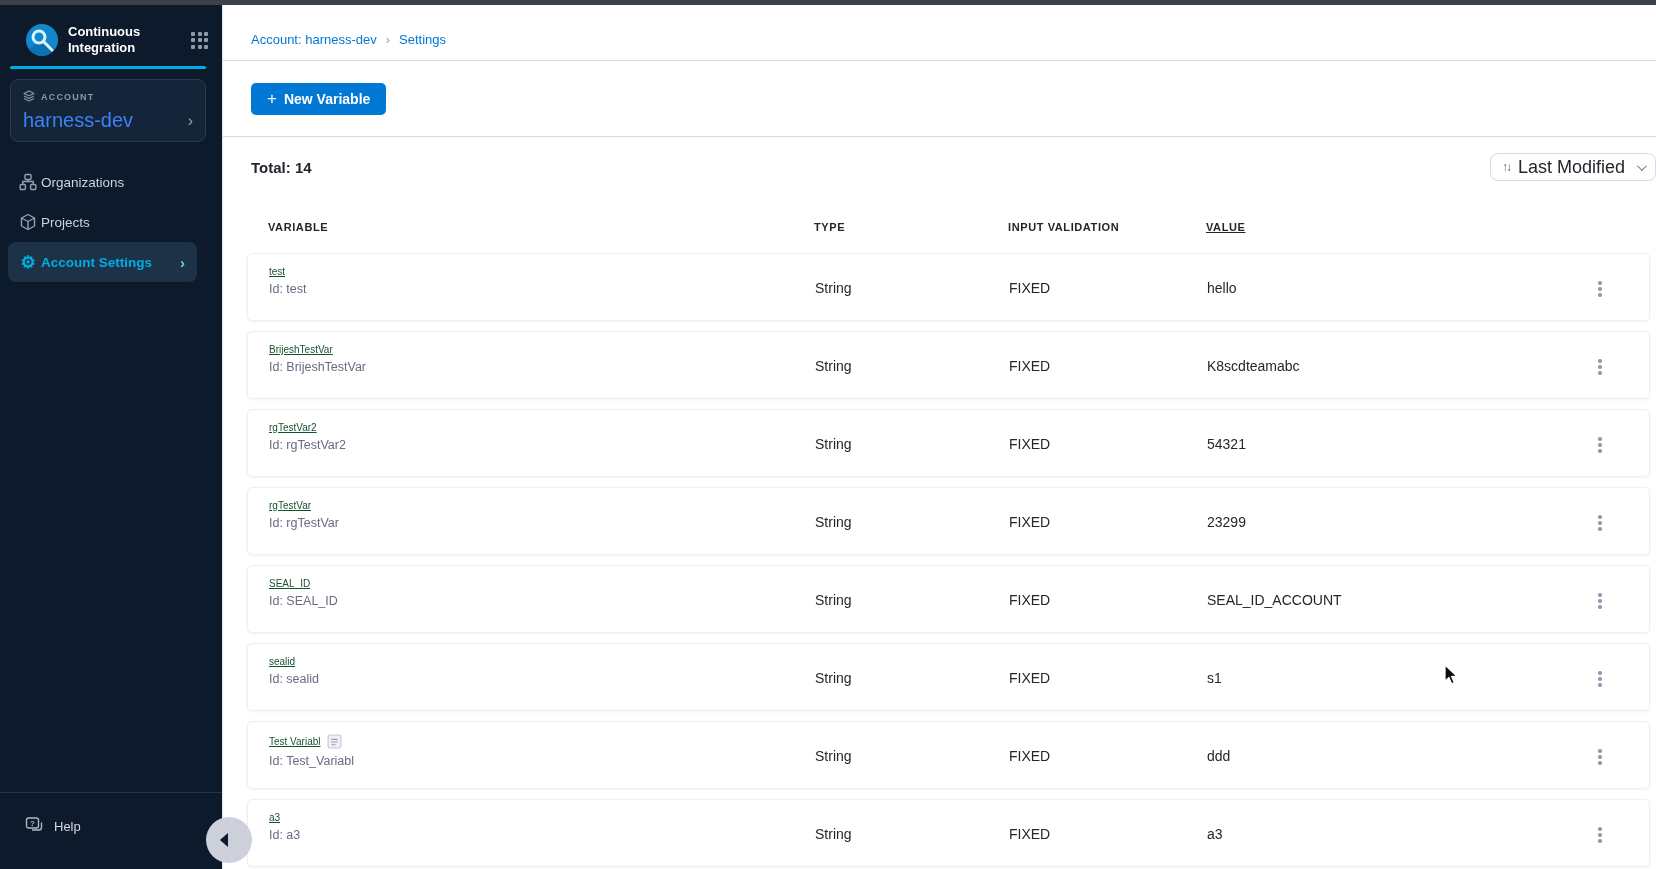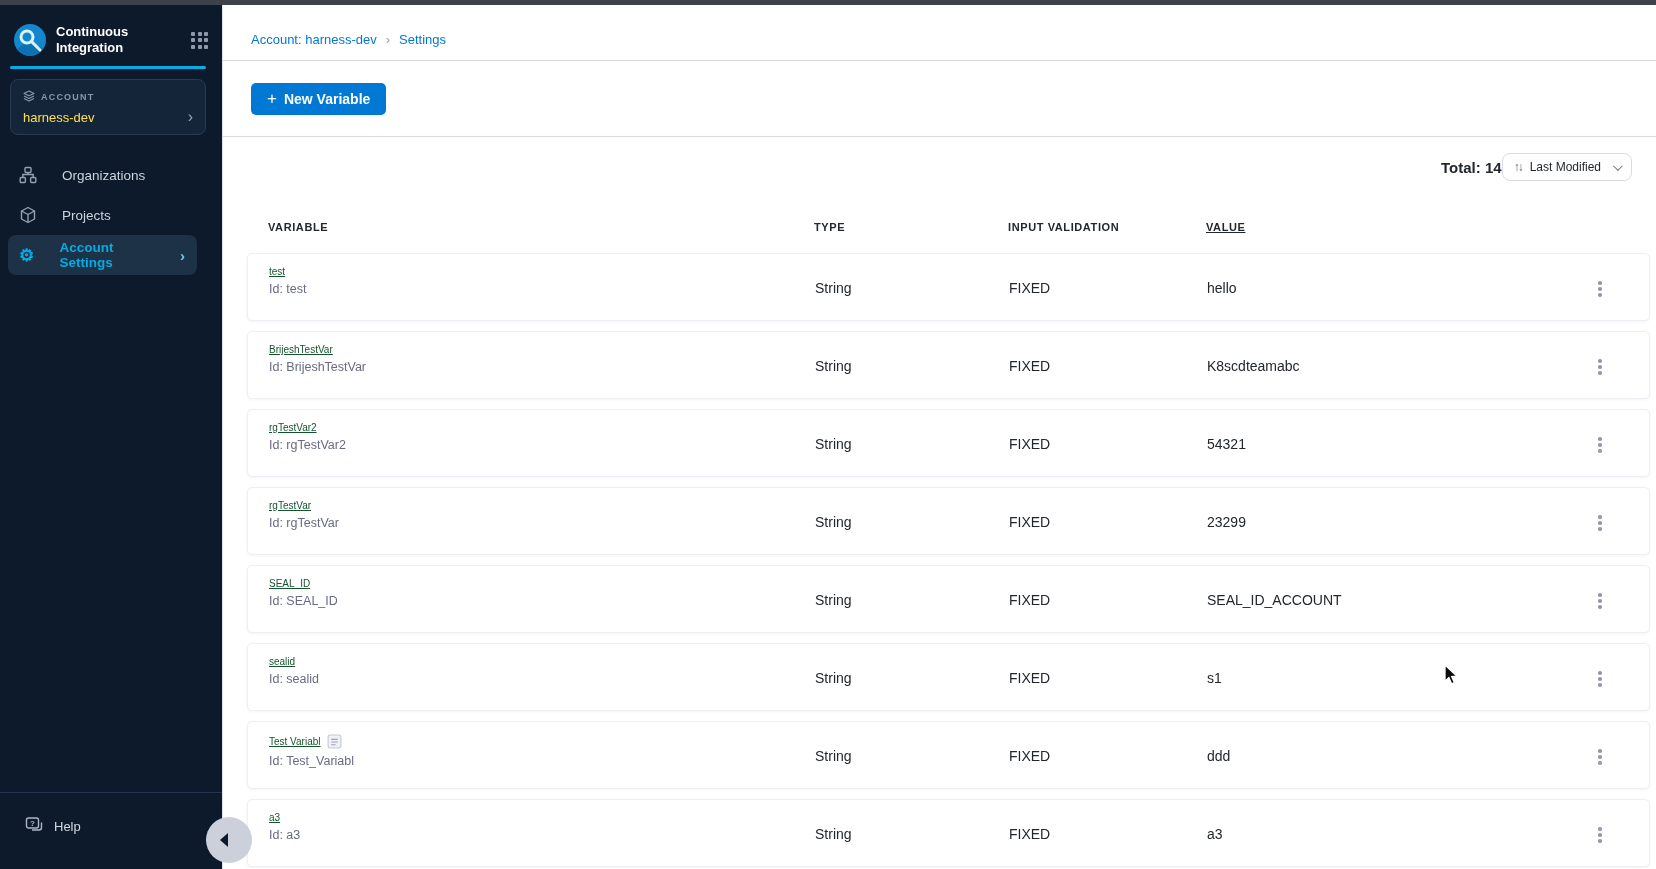--- a/index.html
+++ b/index.html
@@ -5,36 +5,36 @@
   * { margin:0; padding:0; box-sizing:border-box; }
   html,body { width:1656px; height:869px; }
   body { font-family:"Liberation Sans", sans-serif; background:#fff; }
   .screen { position:relative; width:1656px; height:869px; overflow:hidden; background:#fff; }
 
   
   .top-strip { position:absolute; top:0; left:0; width:100%; height:5px; background:#3c4247; z-index:40; }
 
   
   .sidebar { position:absolute; left:0; top:0; bottom:0; width:222px; background:#0c1a2c; z-index:10; }
-  .sb-header { display:flex; align-items:center; padding:23px 14px 0 13px; }
+  .sb-header { display:flex; align-items:center; padding:23px 14px 0 25px; }
   .logo { width:34px; height:34px; flex:0 0 auto; }
   .product { color:#fff; font-size:13px; font-weight:700; line-height:1.22; width:96px; margin-left:9px; }
   .grid-icon { margin-left:auto; display:grid; grid-template-columns:repeat(3,4px); grid-gap:2.5px; cursor:pointer; }
   .grid-icon i { width:4px; height:4px; border-radius:1px; background:#8e99aa; }
   .sb-underline { height:3px; background:#00ade4; margin:9px 16px 0 10px; border-radius:2px; }
 
   .account-box { margin:10px 16px 0 10px; background:#152539; border:1px solid #2b3a52; border-radius:8px; padding:8px 12px 9px 12px; cursor:pointer; }
   .acct-top { display:flex; align-items:center; gap:6px; }
   .acct-label { font-size:9px; font-weight:700; letter-spacing:1.2px; color:#8b97a8; }
   .acct-row { display:flex; align-items:center; justify-content:space-between; margin-top:3px; }
-  .acct-name { color:#fde047; font-size:13px; }
+  .acct-name { color:#3b82f6; font-size:20px; }
   .chev { color:#93a1b3; font-size:16px; line-height:1; }
 
   .nav { margin-top:20px; }
-  .nav-item { height:40px; display:flex; align-items:center; gap:25px; padding-left:19px; color:#ccd4dd; font-size:13.5px; cursor:pointer; }
+  .nav-item { height:40px; display:flex; align-items:center; gap:4px; padding-left:19px; color:#ccd4dd; font-size:13.5px; cursor:pointer; }
   .nav-item .ni { width:18px; height:18px; display:flex; align-items:center; justify-content:center; color:#93a1b3; }
   .nav-item.active { background:#1d3147; border-radius:8px; margin:0 25px 0 8px; padding-left:11px; color:#00ade4; font-weight:700; }
   .nav-item.active .ni { color:#00ade4; }
   .nav-item.active .nav-chev { margin-left:auto; padding-right:12px; color:#6fc9e8; font-size:15px; }
   .gear-glyph { font-size:17px; line-height:1; }
 
   .sb-footer { position:absolute; left:0; right:0; bottom:0; }
   .sb-divider { border-top:1px solid #233450; }
   .help-row { display:flex; align-items:center; gap:10px; padding:23px 0 32px 25px; color:#d5dae2; font-size:13px; cursor:pointer; }
 
@@ -49,25 +49,25 @@
   .bc-sep { color:#9aa0ac; font-size:13px; }
   .page-title { margin-top:9px; font-size:20px; font-weight:700; color:#22272d; }
 
   .toolbar { height:76px; border-bottom:1px solid #d9dae5; display:flex; align-items:center; padding:0 8px 0 28px; }
   .btn-new { display:flex; align-items:center; background:#0278d5; color:#fff; border:none; border-radius:5px; height:32px; padding:0 16px; font-size:14px; font-weight:700; font-family:inherit; cursor:pointer; }
   .btn-new .plus { font-size:17px; font-weight:400; margin-right:7px; }
   .search-box { margin-left:auto; width:244px; height:34px; border:1px solid #d9dae5; border-radius:8px; display:flex; align-items:center; gap:8px; padding:0 10px; background:#fff; }
   .search-box input { border:none; outline:none; font-size:13.5px; font-family:inherit; color:#22272d; width:170px; background:transparent; }
   .search-box input::placeholder { color:#9aa2b0; }
 
-  .list-head { display:flex; align-items:center; justify-content:flex-end; padding:16px 24px 0 28px; }
+  .list-head { display:flex; align-items:center; justify-content:space-between; padding:16px 0 0 28px; }
   .total { font-size:15px; font-weight:700; color:#22272d; }
   .sort-box { display:flex; align-items:center; gap:8px; border:1px solid #d9dae5; border-radius:8px; height:28px; padding:0 11px; cursor:pointer; background:#fff; }
   .sort-arrows { font-size:12px; color:#5f6571; letter-spacing:-2px; }
-  .sort-label { font-size:12px; color:#22272d; }
+  .sort-label { font-size:18px; color:#22272d; }
   .cdown { width:7px; height:7px; border-right:1.5px solid #6b7280; border-bottom:1.5px solid #6b7280; transform:rotate(45deg) translateY(-2px); margin-left:4px; }
 
   .col-headers { position:relative; height:14px; margin-top:40px; }
   .col-headers span { position:absolute; top:0; font-size:11px; font-weight:700; letter-spacing:.6px; color:#22272d; }
   .ch-0 { left:45px; } .ch-1 { left:591px; } .ch-2 { left:785px; } .ch-3 { left:983px;text-decoration:underline; }
 
   .rows { margin-top:18px; }
   .row { position:relative; height:68px; margin:0 6px 10px 24px; background:#fff; border:1px solid #edeff5; border-radius:5px; box-shadow:0 1px 3px rgba(40,41,61,.05); cursor:pointer; }
   .row .cell { position:absolute; font-size:14px; color:#22272d; }
   .name-cell { left:21px; top:12px; }

